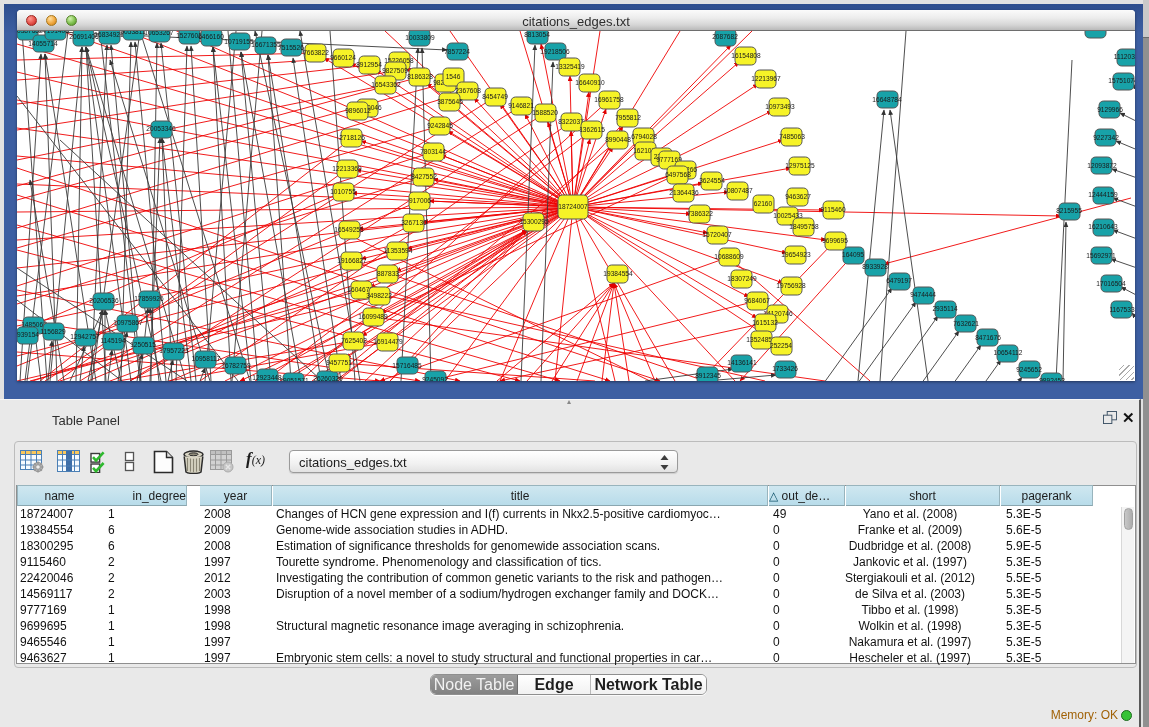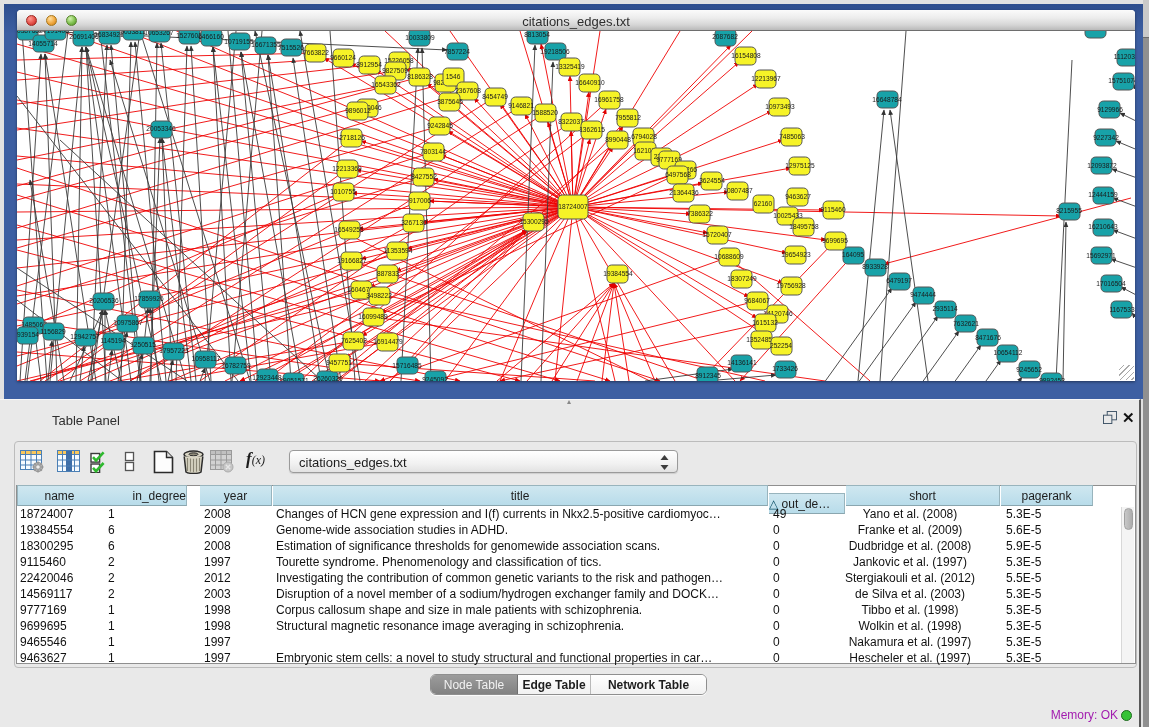--- a/index.html
+++ b/index.html
@@ -32,23 +32,23 @@
 .c1{left:4px;width:82px;}
 .c2{left:92px;width:90px;}
 .c3{left:188px;width:68px;}
 .c4{left:260px;width:492px;}
 .c5{left:757px;width:72px;}
 .c6{left:818px;width:152px;text-align:center;}
 .c7{left:990px;width:100px;}
 #scrollbar{position:absolute;left:1121px;top:507px;width:13px;height:156px;background:#f4f4f4;border-left:1px solid #d8d8d8;}
 #scrollthumb{position:absolute;left:1.5px;top:1px;width:9px;height:22px;border-radius:5px;background:linear-gradient(90deg,#c8c8c8 0,#adadad 100%);border:1px solid #a0a0a0;}
 #tabs{position:absolute;left:430px;top:674px;height:21px;border:1px solid #8f8f8f;border-radius:6px;overflow:hidden;background:#fff;box-shadow:0 1px 0 rgba(255,255,255,.8);}
-#tabs .seg{float:left;height:21px;line-height:20px;font-size:12px;font-weight:bold;color:#1e1e1e;text-align:center;background:linear-gradient(180deg,#ffffff 0,#f0f0f0 100%);border-right:1px solid #b9b9b9;}
+#tabs .seg{float:left;height:21px;line-height:20px;font-size:16px;font-weight:bold;color:#1e1e1e;text-align:center;background:linear-gradient(180deg,#ffffff 0,#f0f0f0 100%);border-right:1px solid #b9b9b9;}
 #tabs .seg.sel{background:linear-gradient(180deg,#9c9c9c 0,#7f7f7f 100%);color:#f2f2f2;font-weight:normal;border-right:1px solid #6f6f6f;}
-#mem{position:absolute;left:0;top:708px;width:1118px;text-align:right;font-size:12px;color:#a21caf;}
+#mem{position:absolute;left:0;top:708px;width:1118px;text-align:right;font-size:12px;color:#a16207;}
 #memdot{position:absolute;left:1121px;top:710px;width:11px;height:11px;border-radius:50%;background:#35c335;border:1.5px solid #1e6a1e;}
 </style></head>
 <body>
 <div id="desk"></div>
 <div id="rightstrip">
     <div class="t"></div>
   </div>
 <div id="win">
   <div id="titlebar">
     <span class="tl r"></span>
@@ -638,21 +638,21 @@
       <path d="M5.5 16L1.5 11h8z" fill="#3c3c3c"></path>
     </svg>
 </div>
 
 <div id="table"></div>
 <div id="thead">
 <div class="th" style="left:1px;width:85px;border-left:1px solid #98b4bd;">name</div>
 <div class="th" style="left:75px;width:96px;text-align:right;">in_degree</div>
 <div class="th" style="left:184px;width:72px;">year</div>
 <div class="th" style="left:257px;width:495px;">title</div>
-<div class="th" style="left:753px;width:76px;text-align:left;margin-top:8px;"><span style="color:#10536b;">△</span> out_de…</div>
+<div class="th" style="left:753px;width:76px;text-align:left;"><span style="color:#10536b;">△</span> out_de…</div>
 <div class="th" style="left:830px;width:154px;">short</div>
 <div class="th" style="left:985px;width:92px;">pagerank</div>
 </div>
 <div class="trow" style="top:506px">
     <span class="c1">18724007</span>
     <span class="c2">1</span>
     <span class="c3">2008</span>
     <span class="c4">Changes of HCN gene expression and I(f) currents in Nkx2.5-positive cardiomyoc…</span>
     <span class="c5">49</span>
     <span class="c6">Yano et al. (2008)</span>
@@ -700,21 +700,20 @@
     <span class="c3">2003</span>
     <span class="c4">Disruption of a novel member of a sodium/hydrogen exchanger family and DOCK…</span>
     <span class="c5">0</span>
     <span class="c6">de Silva et al. (2003)</span>
     <span class="c7">5.3E-5</span>
   </div>
 <div class="trow" style="top:602px">
     <span class="c1">9777169</span>
     <span class="c2">1</span>
     <span class="c3">1998</span>
-    <span class="c4">Corpus callosum shape and size in male patients with schizophrenia.</span>
     <span class="c5">0</span>
     <span class="c6">Tibbo et al. (1998)</span>
     <span class="c7">5.3E-5</span>
   </div>
 <div class="trow" style="top:618px">
     <span class="c1">9699695</span>
     <span class="c2">1</span>
     <span class="c3">1998</span>
     <span class="c4">Structural magnetic resonance image averaging in schizophrenia.</span>
     <span class="c5">0</span>

